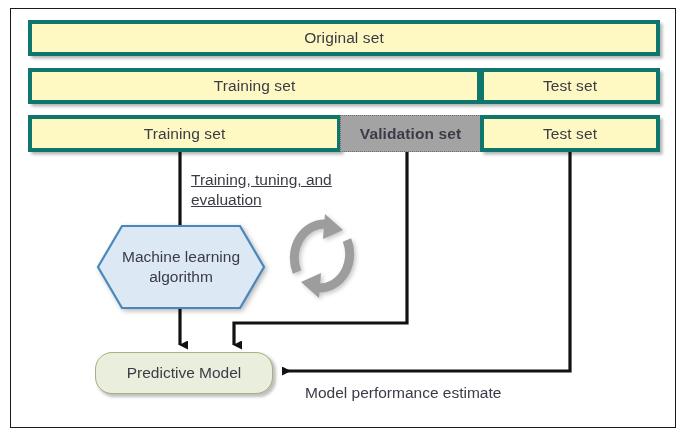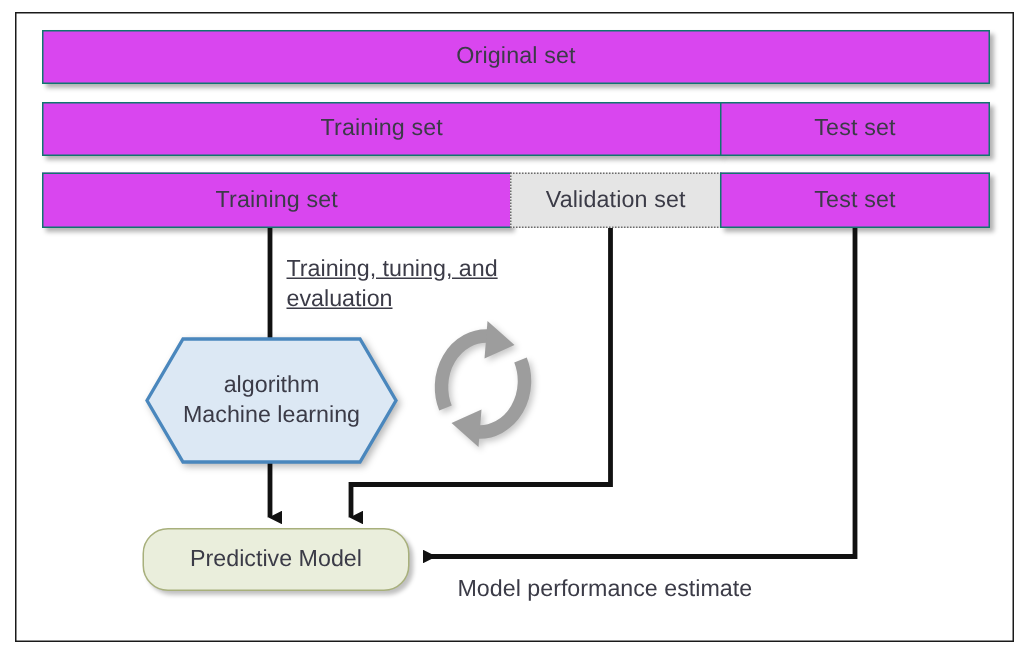--- a/index.html
+++ b/index.html
@@ -27,36 +27,37 @@
     box-sizing: border-box;
     background: #ffffff;
   }
 
   
   .bar-row {
     position: absolute;
     display: flex;
   }
   .seg {
-    background: #d946ef;
-    border: 1px solid #0f766e;
+    background: #fef9c3;
+    border: 4px solid #0f766e;
     box-sizing: border-box;
     display: flex;
     align-items: center;
     justify-content: center;
     color: #3b3b47;
     font-size: 15.5px;
     box-shadow: 2.5px 2.5px 3px rgba(0,0,0,0.30);
     height: 100%;
     letter-spacing: 0.1px;
   }
   .seg.dotted {
     border: 1.5px dotted #6b6b6b;
     box-shadow: none;
-    background: #e5e5e5;
+    background: #a3a3a3;
+    font-weight: bold;
   }
   .seg.nudge-left {
     margin-left: -1px;
   }
 
   
   .hexagon {
     position: absolute;
     left: 96px;
     top: 224px;
@@ -171,22 +172,22 @@
 
     <path d="M570,152 L570,371 L283,371" stroke="#111111" stroke-width="3.2" fill="none" marker-end="url(#arrowLeft)"></path>
   </svg>
 
   <div class="hexagon">
     <svg width="170" height="86" viewBox="0 0 170 86">
       <polygon points="26,2 144,2 168,43 144,84 26,84 2,43" fill="#dce8f4" stroke="#4a87bd" stroke-width="2.2"></polygon>
     </svg>
   </div>
   <div class="hex-label">
+    <span>Machine learning</span>
     <span>algorithm</span>
-    <span>Machine learning</span>
   </div>
 
   <div class="cycle-icon">
     <svg width="82" height="92" viewBox="0 0 82 92">
       <g fill="none" stroke="#9d9d9d" stroke-width="9">
         <path d="M16,62 A30,34 0 0 1 44,14"></path>
         <path d="M66,30 A30,34 0 0 1 38,78"></path>
       </g>
       <polygon points="44,4 62,20 42,29" fill="#9d9d9d"></polygon>
       <polygon points="38,88 20,72 40,63" fill="#9d9d9d"></polygon>

